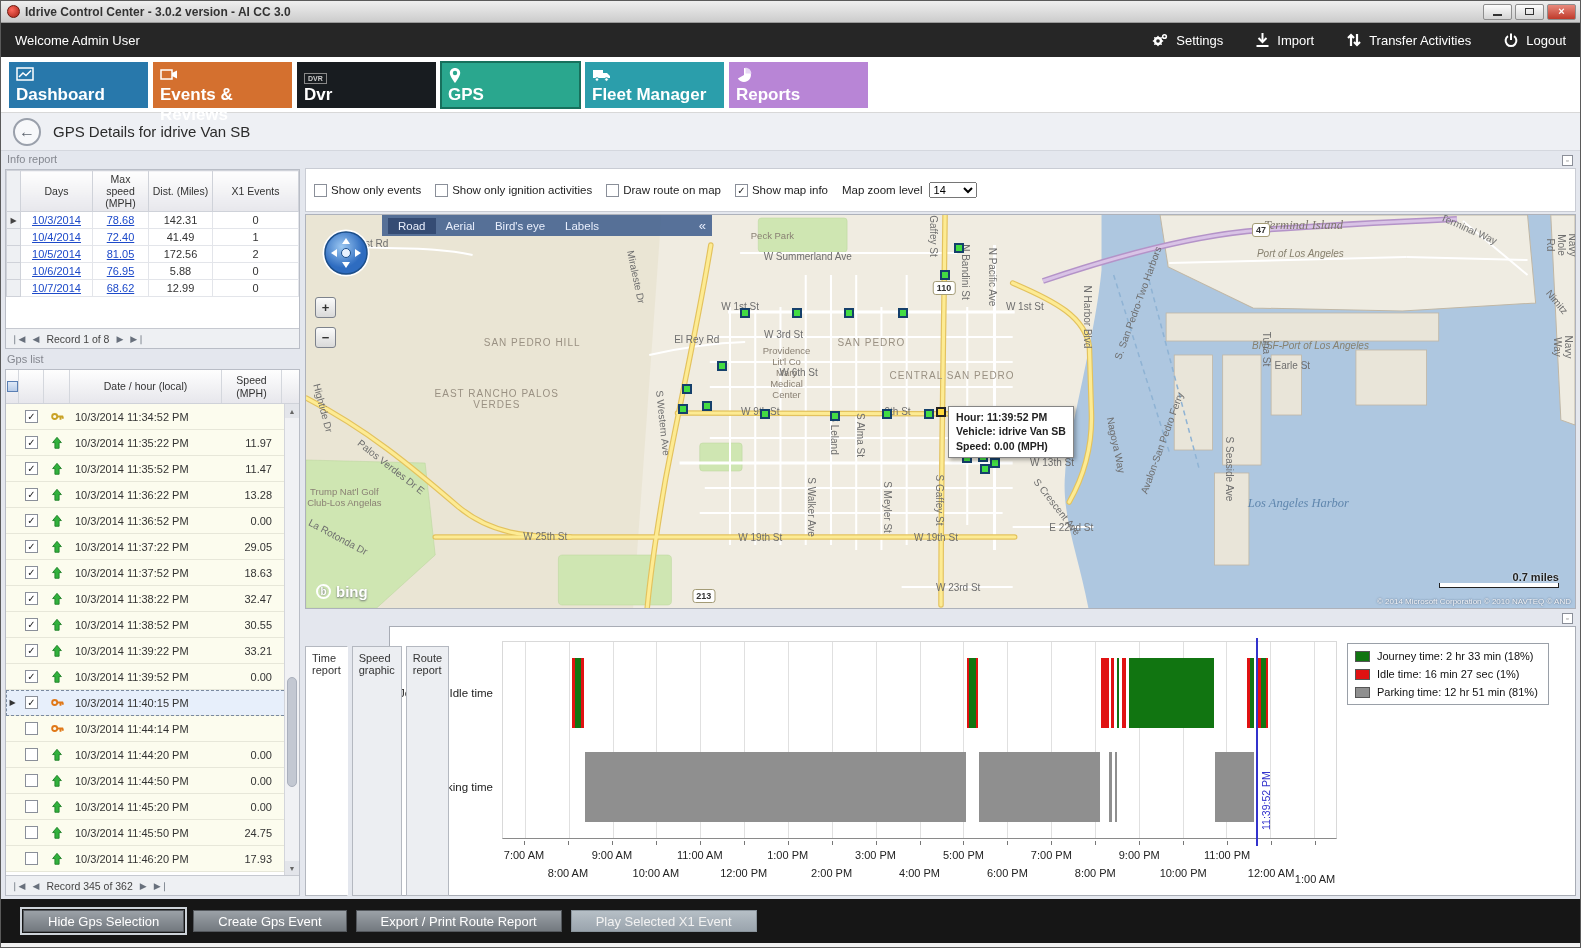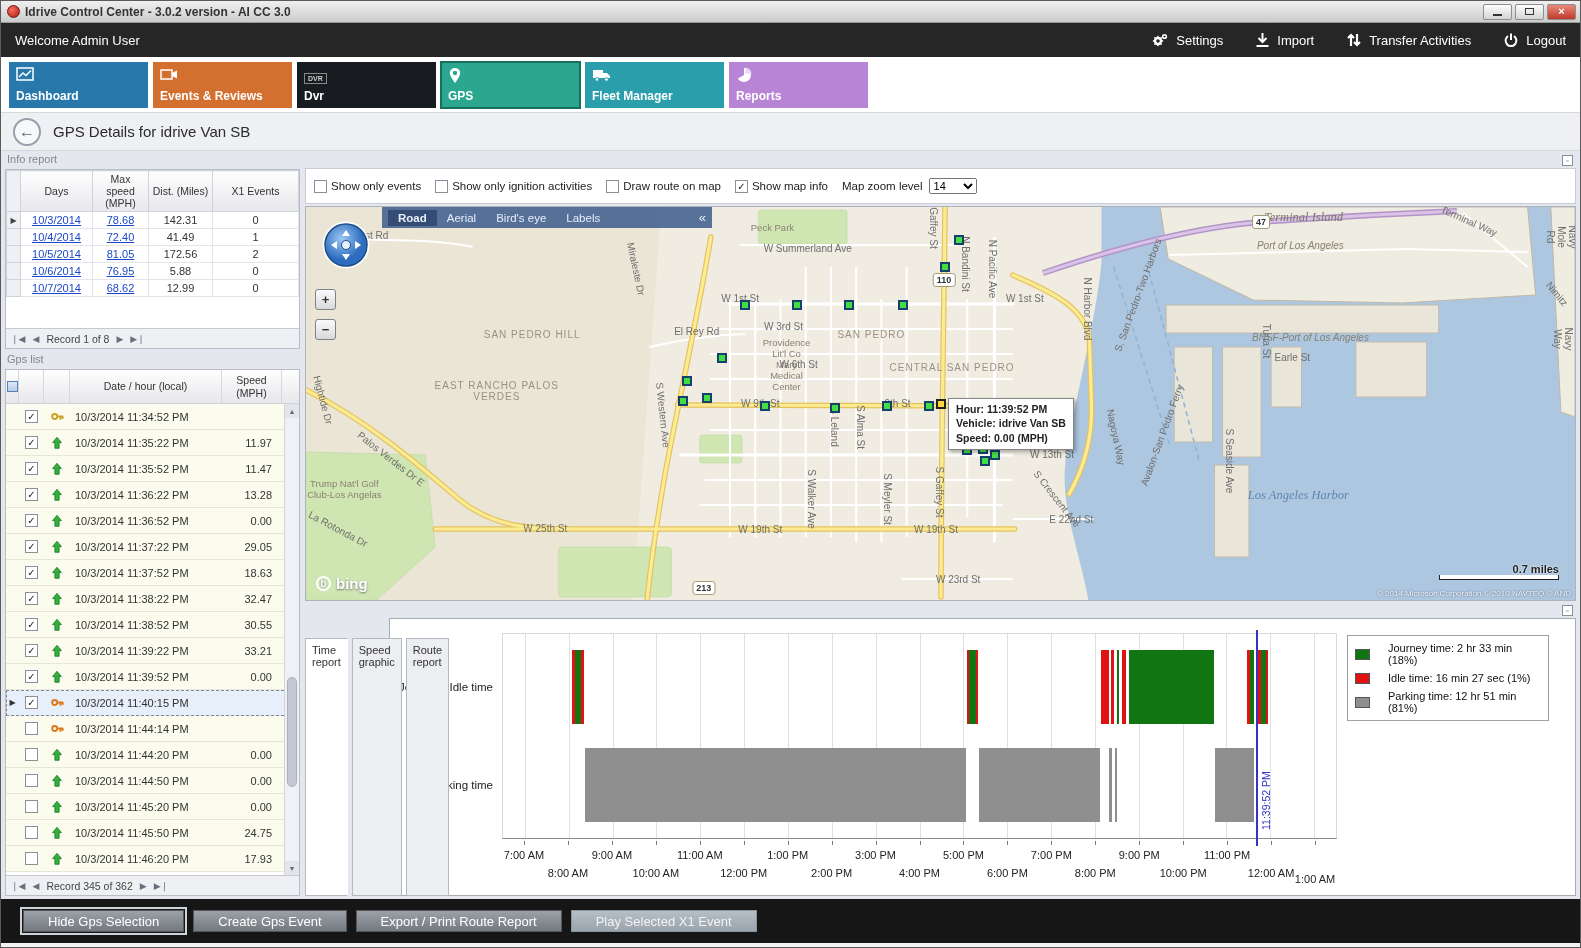--- a/index.html
+++ b/index.html
@@ -19,21 +19,21 @@
   
   .topbar{height:34px;background:#262626;display:flex;align-items:center;color:#fff;padding:0 14px}
   .welcome{font-size:13px}
   .topbar-actions{margin-left:auto;display:flex;gap:32px;align-items:center}
   .tb-action{display:flex;gap:7px;align-items:center;font-size:13px;cursor:pointer}
   .tb-ic svg{display:block}
 
   
   .navtabs{height:56px;background:#fff;display:flex;align-items:center;padding:0 8px;gap:5px;border-bottom:1px solid #d8d8d8}
   .tab{width:139px;height:46px;color:#fff;padding:5px 7px;display:flex;flex-direction:column;justify-content:space-between;cursor:pointer}
-  .tab-label{font-size:12px;font-weight:bold}
+  .tab-label{font-size:17px;font-weight:bold}
   .tab.selected{outline:2px solid #17705c;outline-offset:-1px}
   .tab-icon{height:18px}
   .dvr-chip{font-size:7px;font-weight:bold;border:1px solid #888;color:#ccc;padding:1px 3px;display:inline-block}
 
   
   .pageheader{height:38px;display:flex;align-items:center;gap:12px;padding:0 12px;background:#eef0f4;border-bottom:1px solid #d4d7de}
   .back-btn{width:28px;height:28px;border-radius:50%;border:2px solid #9aa0ab;display:flex;align-items:center;justify-content:center;color:#5f6670;background:#f7f8fa;font-size:16px;cursor:pointer}
   .page-title{font-size:15px;color:#2b2b2b}
 
   
@@ -70,41 +70,41 @@
   .cb{width:13px;height:13px;border:1px solid #8a8f99;background:#fff;display:inline-flex;align-items:center;justify-content:center;font-size:10px;color:#222;cursor:pointer}
   .vscroll{position:absolute;right:0;top:0;bottom:0;width:15px;background:#f0f1f4;border-left:1px solid #d3d5db}
   .varrow{position:absolute;left:0;right:0;height:14px;display:flex;align-items:center;justify-content:center;font-size:7px;color:#666;background:#e3e5ea}
   .varrow.up{top:0}.varrow.dn{bottom:0}
   .vthumb{position:absolute;left:2px;right:2px;top:58%;height:110px;background:#c3c8d2;border-radius:5px;border:1px solid #aab0bc}
 
   
   .right-col{flex:1;display:flex;flex-direction:column;min-width:0}
   .region-head{height:15px;display:flex;justify-content:flex-end;align-items:center;padding-right:3px}
   .collapse-btn{width:11px;height:11px;border:1px solid #8b8f99;background:#fff;font-size:7px;line-height:9px;text-align:center;color:#555;cursor:pointer}
-  .map-options{height:36px;background:#fff;border:1px solid #c9ccd4;display:flex;align-items:center;padding:0 8px;font-size:11.5px;color:#222}
+  .map-options{height:44px;background:#fff;border:1px solid #c9ccd4;display:flex;align-items:center;padding:0 8px;font-size:11.5px;color:#222}
   .opt{display:flex;align-items:center;margin-right:14px;gap:4px;cursor:pointer}
   .zoomsel{font-size:11px;margin-left:6px;width:48px}
 
   
   .map-wrap{height:395px;position:relative;overflow:hidden;border:1px solid #aeb2bb;margin-top:2px;background:#f0ece1}
   .map-svg{position:absolute;inset:0;width:100%;height:100%}
   .ml{position:absolute;white-space:pre-line;text-align:center;pointer-events:none}
   .ml-street{font-size:10px;color:#6e6e6e}
   .ml-district{font-size:10px;letter-spacing:1px;color:#9a9183}
   .ml-poi{font-size:9.5px;color:#8a8174;line-height:1.15}
   .ml-area{font-size:12.5px;font-style:italic;color:#7d776b;font-family:"Liberation Serif",serif}
   .ml-area-sm{font-size:10px;font-style:italic;color:#87816f}
   .ml-water{font-size:12.5px;font-style:italic;color:#5f86ad;font-family:"Liberation Serif",serif}
   .shield{position:absolute;transform:translate(-50%,-50%);background:#fff;border:1px solid #a39b76;border-radius:3px;font-size:9px;font-weight:bold;color:#333;padding:0 3px;line-height:12px}
   .marker{position:absolute;width:10px;height:10px;background:#43dc43;border:2px solid #15406b;transform:translate(-50%,-50%);cursor:pointer}
   .marker.selected{background:#ffd93b;border-color:#222;z-index:5}
   .map-tooltip{position:absolute;background:#fff;border:1px solid #858585;box-shadow:2px 2px 4px rgba(0,0,0,.3);font-size:10.5px;font-weight:bold;color:#222;padding:3px 7px;line-height:1.4;z-index:6;white-space:nowrap}
   .view-bar{position:absolute;top:0;left:76px;width:330px;height:21px;background:rgba(60,92,140,.85);display:flex;align-items:center;color:#e8eefc;font-size:11.5px;padding:0 6px;z-index:4}
   .view-item{padding:2px 10px;cursor:pointer}
-  .view-item.active{font-weight:bold;background:rgba(28,48,88,.55)}
+  .view-item.active{font-weight:normal;background:rgba(28,48,88,.55)}
   .view-collapse{margin-left:auto;font-size:13px;cursor:pointer}
   .compass{position:absolute;top:14px;left:16px;z-index:4;cursor:pointer}
   .zoom-btn{position:absolute;left:9px;width:21px;height:21px;background:linear-gradient(#fbfbfb,#d9d9d9);border:1px solid #7d828c;border-radius:3px;font-size:13px;font-weight:bold;color:#333;display:flex;align-items:center;justify-content:center;z-index:4;cursor:pointer}
   .bing-logo{position:absolute;left:10px;bottom:8px;display:flex;align-items:center;gap:5px;z-index:4}
   .bing-b{width:15px;height:15px;border:2px solid #fff;border-radius:50%;color:#fff;font-weight:bold;font-size:10px;display:flex;align-items:center;justify-content:center;text-shadow:0 0 2px #667}
   .bing-word{color:#fff;font-weight:bold;font-size:15px;text-shadow:0 1px 2px rgba(60,60,80,.7)}
   .map-scale{position:absolute;right:16px;bottom:20px;z-index:4;text-align:right}
   .scale-label{font-size:11px;font-weight:bold;color:#222;text-shadow:0 0 2px #fff}
   .scale-line{width:120px;height:5px;border:1px solid #222;border-top:none;background:linear-gradient(#fff,#fff)}
   .map-attrib{position:absolute;right:4px;bottom:2px;font-size:8px;color:#f4f6fa;text-shadow:0 0 2px #3a4a60;z-index:4}
@@ -123,21 +123,21 @@
   .seg.journey{background:#117511}
   .seg.idle{background:#e01212}
   .seg.parking{background:#8f8f8f}
   .row-label{position:absolute;right:100%;margin-right:10px;font-size:11.5px;color:#222;white-space:nowrap;transform:translateY(-50%)}
   .cursor-line{position:absolute;top:-4px;bottom:-8px;width:2px;z-index:4}
   .cursor-label{position:absolute;font-size:10.5px;white-space:nowrap;transform:rotate(-90deg);transform-origin:left top;z-index:4}
   .axis{position:absolute;left:112px;right:238px;bottom:6px;height:46px;font-size:11px;color:#222}
   .xtick{position:absolute;transform:translateX(-50%);white-space:nowrap}
   .tickline{position:absolute;width:1px;height:4px;background:#777;top:-2px}
   .legend{position:absolute;top:16px;right:26px;width:202px;border:1px solid #9aa0a8;background:#fff;padding:6px 7px;display:flex;flex-direction:column;gap:6px;font-size:11px;color:#111;z-index:3}
-  .leg-item{display:flex;align-items:center;gap:18px}
+  .leg-item{display:flex;align-items:center;gap:7px}
   .leg-swatch{width:15px;height:11px;border:1px solid #555;flex:none}
 
   
   .footer{height:44px;background:#161616;display:flex;align-items:center;gap:9px;padding:0 22px;margin-top:3px}
   .f-btn{height:22px;padding:0 24px;background:linear-gradient(#9ba1a7,#73797f);color:#fff;font-size:13px;border:1px solid #54585d;display:flex;align-items:center;cursor:pointer}
   .f-btn.focused{outline:2px solid #cdd3d9;outline-offset:1px}
   .f-btn.disabled{background:linear-gradient(#b6bfc6,#9aa4ad);border-color:#8a949c;color:#f2f2f2}
   .footer-strip{height:9px;background:#f2f2f2}
 </style>
 </head>

